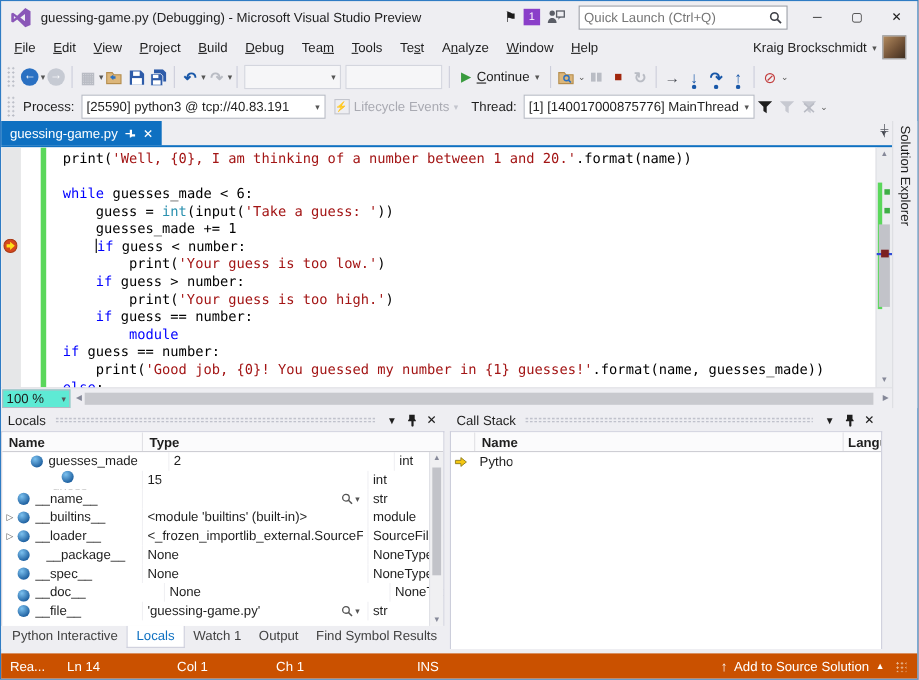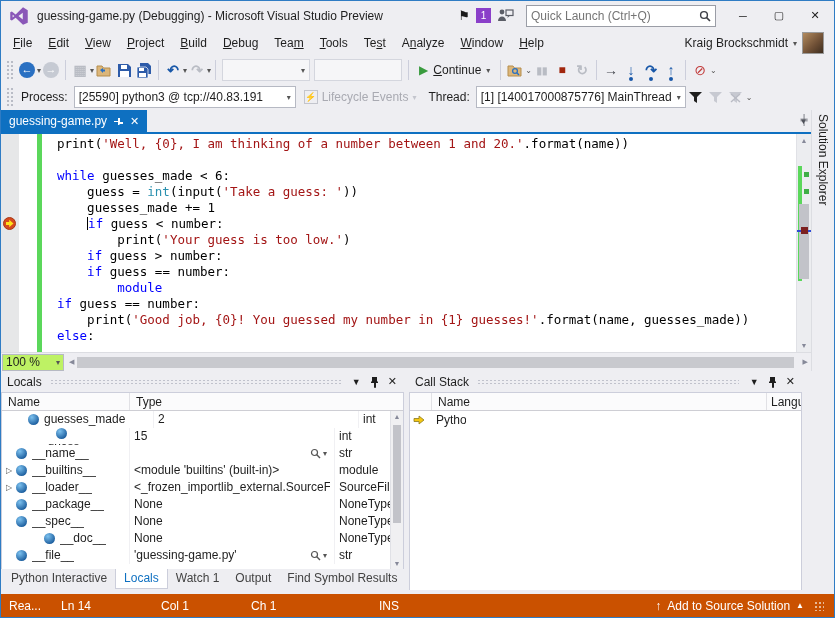--- a/index.html
+++ b/index.html
@@ -78,36 +78,36 @@
   .vscroll { grid-column:2; grid-row:3; background:#ecedf0; position:relative; border-left:1px solid #e0e1e6; }
   .vs-arrow { position:absolute; left:0; width:100%; text-align:center; font-size:7px; color:#868999; }
   .splitter-handle { position:absolute; top:-20px; left:0; width:100%; text-align:center; font-size:10px; color:#5a5d66; }
   .anno-green { position:absolute; left:1px; width:4px; background:#5bd75b; }
   .mark-green { position:absolute; right:2px; width:5px; height:5px; background:#3fae46; }
   .vthumb { position:absolute; left:2px; right:2px; background:#c2c3c9; }
   .cur-mark-line { position:absolute; left:0; width:100%; height:2px; background:#2f4bd7; }
   .cur-mark-sq { position:absolute; left:4px; width:7px; height:7px; background:#7c2020; }
   
   .hscroll-row { grid-column:1 / span 2; grid-row:4; display:flex; align-items:center; background:#eeeef2; border-top:1px solid #dcdde2; }
-  .zoom-combo { width:62px; height:17px; background:#bef264; border:1px solid #b6b9c3; display:flex; align-items:center; padding:0 3px; margin:0 2px 0 1px; }
+  .zoom-combo { width:62px; height:17px; background:#5eead4; border:1px solid #b6b9c3; display:flex; align-items:center; padding:0 3px; margin:0 2px 0 1px; }
   .hs-arrow { font-size:7px; color:#868999; padding:0 3px; }
   .hthumb { flex:1; height:11px; background:#c8c9ce; margin-right:6px; }
   
   .vtab { grid-column:3; grid-row:1 / span 4; background:#eeeef2; border-left:1px solid #dcdde2; position:relative; }
   .vtab-text { position:absolute; top:4px; left:4px; writing-mode:vertical-rl; font-size:12px; color:#1e1e1e; white-space:nowrap; }
   
   .panels { flex:none; height:219px; display:flex; }
   .panel { display:flex; flex-direction:column; background:#eeeef2; }
   .panel-title { height:21px; display:flex; align-items:center; padding:0 4px 0 6px; gap:6px; flex:none; }
   .dots { flex:1; height:5px; margin:0 2px;
           background-image:radial-gradient(#c0c2cc 1px, transparent 1px); background-size:4px 3px; }
   .pt-ic { font-size:9px; color:#1e1e1e; padding:0 3px; }
   .grid { flex:1; background:#fff; border:1px solid #cccedb; border-bottom:none; display:flex; flex-direction:column; overflow:hidden; position:relative; }
   .grid-head { display:flex; flex:none; height:18px; background:#fbfbfc; border-bottom:1px solid #ceced4; }
-  .gh-cell { padding:2px 4px 0 6px; border-right:1px solid #e1e1e5; overflow:hidden; white-space:nowrap; }
+  .gh-cell { padding:2px 4px 0 6px; border-right:1px solid #e1e1e5; overflow:hidden; white-space:nowrap;font-weight:bold; }
   .grid-rows { flex:1; overflow:hidden; }
   .grow { display:flex; height:17px; align-items:center; }
   .gcell { overflow:hidden; white-space:nowrap; padding:0 4px 0 0; height:17px; line-height:17px; border-right:1px solid #f0f0f3; }
   .expander { width:14px; text-align:center; font-size:8px; color:#555; flex:none; }
   .sphere { width:11px; height:11px; border-radius:50%; flex:none; margin-right:5px;
             background:radial-gradient(circle at 35% 30%, #7cc1ef, #1d5f9f 75%); }
   .lens { display:flex; align-items:center; gap:2px; margin-left:auto; padding-right:3px; flex:none; }
   .locals-scroll { position:absolute; right:0; top:18px; bottom:0; width:13px; background:#f0f0f2; border-left:1px solid #e0e1e6; }
   .bottom-tabs { height:21px; display:flex; align-items:flex-start; flex:none; padding-left:2px; }
   .btab { padding:2px 8px 0 8px; height:20px; color:#424242; white-space:nowrap; }
@@ -304,20 +304,21 @@
           <div class="code-line"></div>
           <div class="code-line"><span class="tok-k">while</span><span class="tok-p"> guesses_made &lt; 6:</span></div>
           <div class="code-line"><span class="tok-p">    guess = </span><span class="tok-t">int</span><span class="tok-p">(input(</span><span class="tok-s">'Take a guess: '</span><span class="tok-p">))</span></div>
           <div class="code-line"><span class="tok-p">    guesses_made += 1</span></div>
           <div class="code-line"><svg viewBox="0 0 13 13" class="line-marker">
               <circle cx="6.5" cy="6.5" r="6" fill="#d6491f" stroke="#a83812"></circle>
               <path d="M3 5h3.2V2.8L10.5 6.5 6.2 10.2V8H3z" fill="#ffe11a"></path>
             </svg><span class="tok-p">    </span><span class="caret"></span><span class="tok-k">if</span><span class="tok-p"> guess &lt; number:</span></div>
           <div class="code-line"><span class="tok-p">        print(</span><span class="tok-s">'Your guess is too low.'</span><span class="tok-p">)</span></div>
           <div class="code-line"><span class="tok-p">    </span><span class="tok-k">if</span><span class="tok-p"> guess &gt; number:</span></div>
+          <div class="code-line"><span class="tok-p">        print(</span><span class="tok-s">'Your guess is too high.'</span><span class="tok-p">)</span></div>
           <div class="code-line"><span class="tok-p">    </span><span class="tok-k">if</span><span class="tok-p"> guess == number:</span></div>
           <div class="code-line"><span class="tok-p">        </span><span class="tok-k">module</span></div>
           <div class="code-line"><span class="tok-k">if</span><span class="tok-p"> guess == number:</span></div>
           <div class="code-line"><span class="tok-p">    print(</span><span class="tok-s">'Good job, {0}! You guessed my number in {1} guesses!'</span><span class="tok-p">.format(name, guesses_made))</span></div>
           <div class="code-line"><span class="tok-k">else</span><span class="tok-p">:</span></div>
         </div>
     </div>
 
     <div class="vscroll">
       <div class="splitter-handle">╪</div>
@@ -423,40 +424,40 @@
               </span>
               <span class="gcell" style="width: 205px; display: flex; align-items: center; padding-left: 4px;">
                 <span style="overflow: hidden; white-space: nowrap;">&lt;_frozen_importlib_external.SourceFileLoader</span>
               </span>
               <span class="gcell" style="flex: 1 1 0%; padding-left: 4px; border-right: none;">SourceFileLoader</span>
             </div>
             <div class="grow">
               <span class="gcell" style="width: 128px; display: flex; align-items: center;">
                 <span class="expander"></span>
                 <span class="sphere"></span>
-                <span style="overflow: hidden; white-space: nowrap;">__package__</span>
+                <span style="overflow: hidden; white-space: nowrap; margin-left: 10px;">__package__</span>
               </span>
               <span class="gcell" style="width: 205px; display: flex; align-items: center; padding-left: 4px;">
                 <span style="overflow: hidden; white-space: nowrap;">None</span>
               </span>
               <span class="gcell" style="flex: 1 1 0%; padding-left: 4px; border-right: none;">NoneType</span>
             </div>
             <div class="grow">
               <span class="gcell" style="width: 128px; display: flex; align-items: center;">
                 <span class="expander"></span>
                 <span class="sphere"></span>
                 <span style="overflow: hidden; white-space: nowrap;">__spec__</span>
               </span>
               <span class="gcell" style="width: 205px; display: flex; align-items: center; padding-left: 4px;">
                 <span style="overflow: hidden; white-space: nowrap;">None</span>
               </span>
               <span class="gcell" style="flex: 1 1 0%; padding-left: 4px; border-right: none;">NoneType</span>
             </div>
             <div class="grow">
-              <span class="gcell" style="width: 128px; display: flex; align-items: center; padding-left: 28px;">
+              <span class="gcell" style="width: 148px; display: flex; align-items: flex-end;">
                 <span class="expander"></span>
                 <span class="sphere"></span>
                 <span style="overflow: hidden; white-space: nowrap;">__doc__</span>
               </span>
               <span class="gcell" style="width: 205px; display: flex; align-items: center; padding-left: 4px;">
                 <span style="overflow: hidden; white-space: nowrap;">None</span>
               </span>
               <span class="gcell" style="flex: 1 1 0%; padding-left: 4px; border-right: none;">NoneType</span>
             </div>
             <div class="grow">

